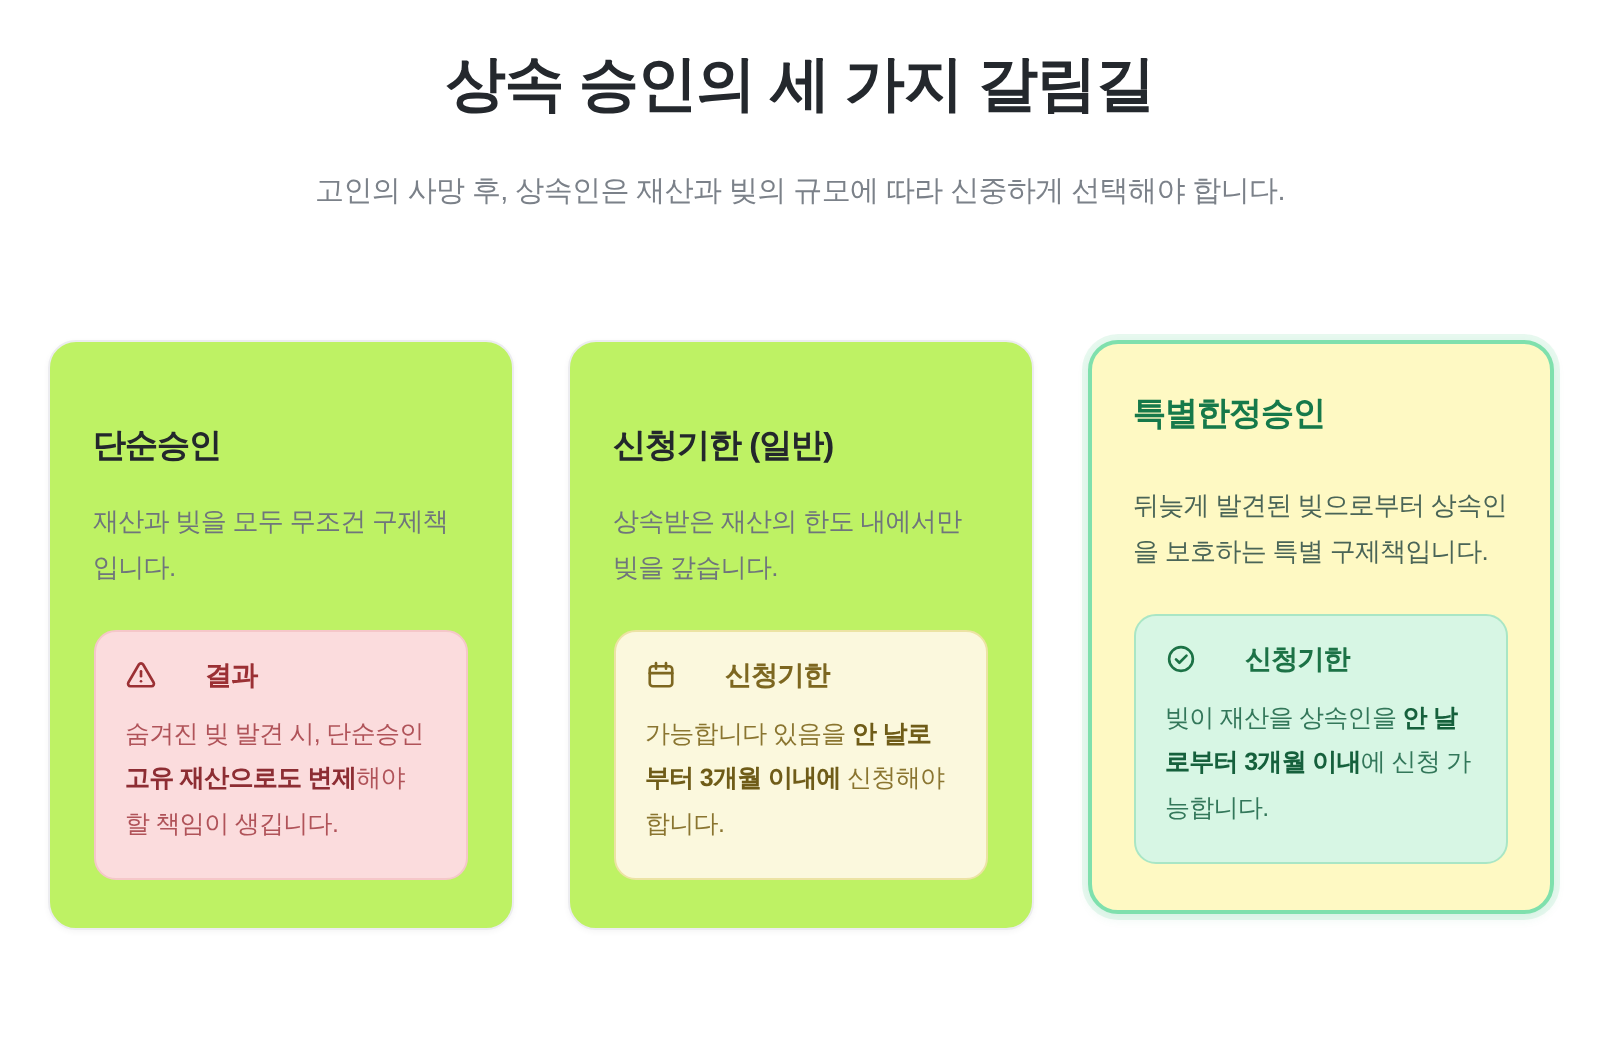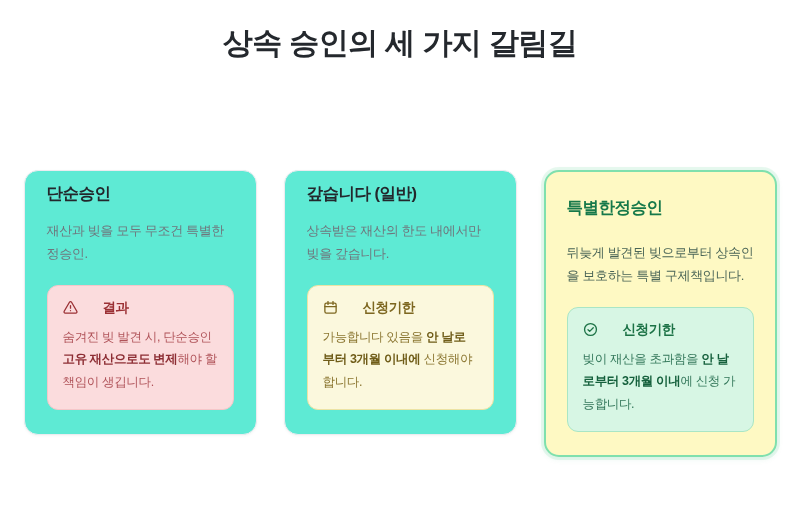--- a/index.html
+++ b/index.html
@@ -53,24 +53,24 @@
     width: 800px;
     display: flex;
     justify-content: center;
     align-items: flex-start;
     gap: 27px;
   }
 
   .card {
     width: 233px;
     box-sizing: border-box;
-    background: #5eead4;
+    background: #bef264;
     border: 1px solid #ececf0;
     border-radius: 14px;
-    padding: 12px 22px 24px 22px;
+    padding: 42px 22px 24px 22px;
     box-shadow: 0 1px 3px rgba(17, 20, 24, 0.045);
   }
   .card.highlight {
     background: #fef9c3;
     border: 2px solid #7fe0ad;
     border-radius: 15px;
     padding: 25px 21px 23px 21px;
     box-shadow: 0 0 0 3px rgba(127, 224, 173, 0.18),
                 0 2px 6px rgba(40, 160, 100, 0.10);
   }
@@ -143,56 +143,57 @@
     letter-spacing: -0.35px;
     margin: 0;
   }
   .info-box.danger .info-text { color: #b05359; }
   .info-box.warn .info-text { color: #8a7530; }
   .info-box.success .info-text { color: #33775a; }
 
   .info-text b {
     font-weight: 700;
   }
-  .info-box.danger .info-text b { color: #8d2d33; font-family: Liberation Serif, serif; }
+  .info-box.danger .info-text b { color: #8d2d33; }
   .info-box.warn .info-text b { color: #6f5c18; }
   .info-box.success .info-text b { color: #15603c; }
 </style>
 </head>
 <body>
 
 <div class="page">
 
   <div class="header">
     <h1 class="page-title">상속 승인의 세 가지 갈림길</h1>
+    <p class="page-subtitle">고인의 사망 후, 상속인은 재산과 빚의 규모에 따라 신중하게 선택해야 합니다.</p>
   </div>
 
   <div class="cards">
 
     <div class="card">
       <h2 class="card-title">단순승인</h2>
       <p class="card-desc">재산과 빚을 모두
-무조건 특별한정승인.</p>
+무조건 구제책입니다.</p>
       <div class="info-box danger">
         <div class="info-head">
           <span class="info-icon">
             <svg width="15" height="15" viewBox="0 0 24 24" fill="none" stroke="#9b3034" stroke-width="2.1" stroke-linecap="round" stroke-linejoin="round">
               <path d="M10.3 3.6 1.9 18a2 2 0 0 0 1.7 3h16.8a2 2 0 0 0 1.7-3L13.7 3.6a2 2 0 0 0-3.4 0z"></path>
               <line x1="12" y1="9" x2="12" y2="13"></line>
               <line x1="12" y1="17" x2="12.01" y2="17"></line>
             </svg>
           </span>
           <span class="info-label">결과</span>
         </div>
         <p class="info-text"><span>숨겨진 빚 발견 시, 단순승인 </span><b>고유 재산으로도 변제</b><span>해야 할 책임이 생깁니다.</span></p>
       </div>
     </div>
 
     <div class="card">
-      <h2 class="card-title">갚습니다 (일반)</h2>
+      <h2 class="card-title">신청기한 (일반)</h2>
       <p class="card-desc">상속받은 재산의 한도 내에서만 빚을 갚습니다.</p>
       <div class="info-box warn">
         <div class="info-head">
           <span class="info-icon">
             <svg width="15" height="15" viewBox="0 0 24 24" fill="none" stroke="#7d6720" stroke-width="2.1" stroke-linecap="round" stroke-linejoin="round">
               <rect x="3" y="5" width="18" height="16" rx="2.5"></rect>
               <line x1="8" y1="2.5" x2="8" y2="7"></line>
               <line x1="16" y1="2.5" x2="16" y2="7"></line>
               <line x1="3" y1="10.5" x2="21" y2="10.5"></line>
             </svg>
@@ -209,18 +210,18 @@
       <div class="info-box success">
         <div class="info-head">
           <span class="info-icon">
             <svg width="15" height="15" viewBox="0 0 24 24" fill="none" stroke="#1c7246" stroke-width="2.1" stroke-linecap="round" stroke-linejoin="round">
               <circle cx="12" cy="12" r="9.5"></circle>
               <path d="M8 12.3l2.7 2.7L16.4 9.3"></path>
             </svg>
           </span>
           <span class="info-label">신청기한</span>
         </div>
-        <p class="info-text"><span>빚이 재산을 초과함을 </span><b>안 날로부터 3개월 이내</b><span>에 신청 가능합니다.</span></p>
+        <p class="info-text"><span>빚이 재산을 상속인을 </span><b>안 날로부터 3개월 이내</b><span>에 신청 가능합니다.</span></p>
       </div>
     </div>
 
   </div>
 </div>
 
 </body></html>

